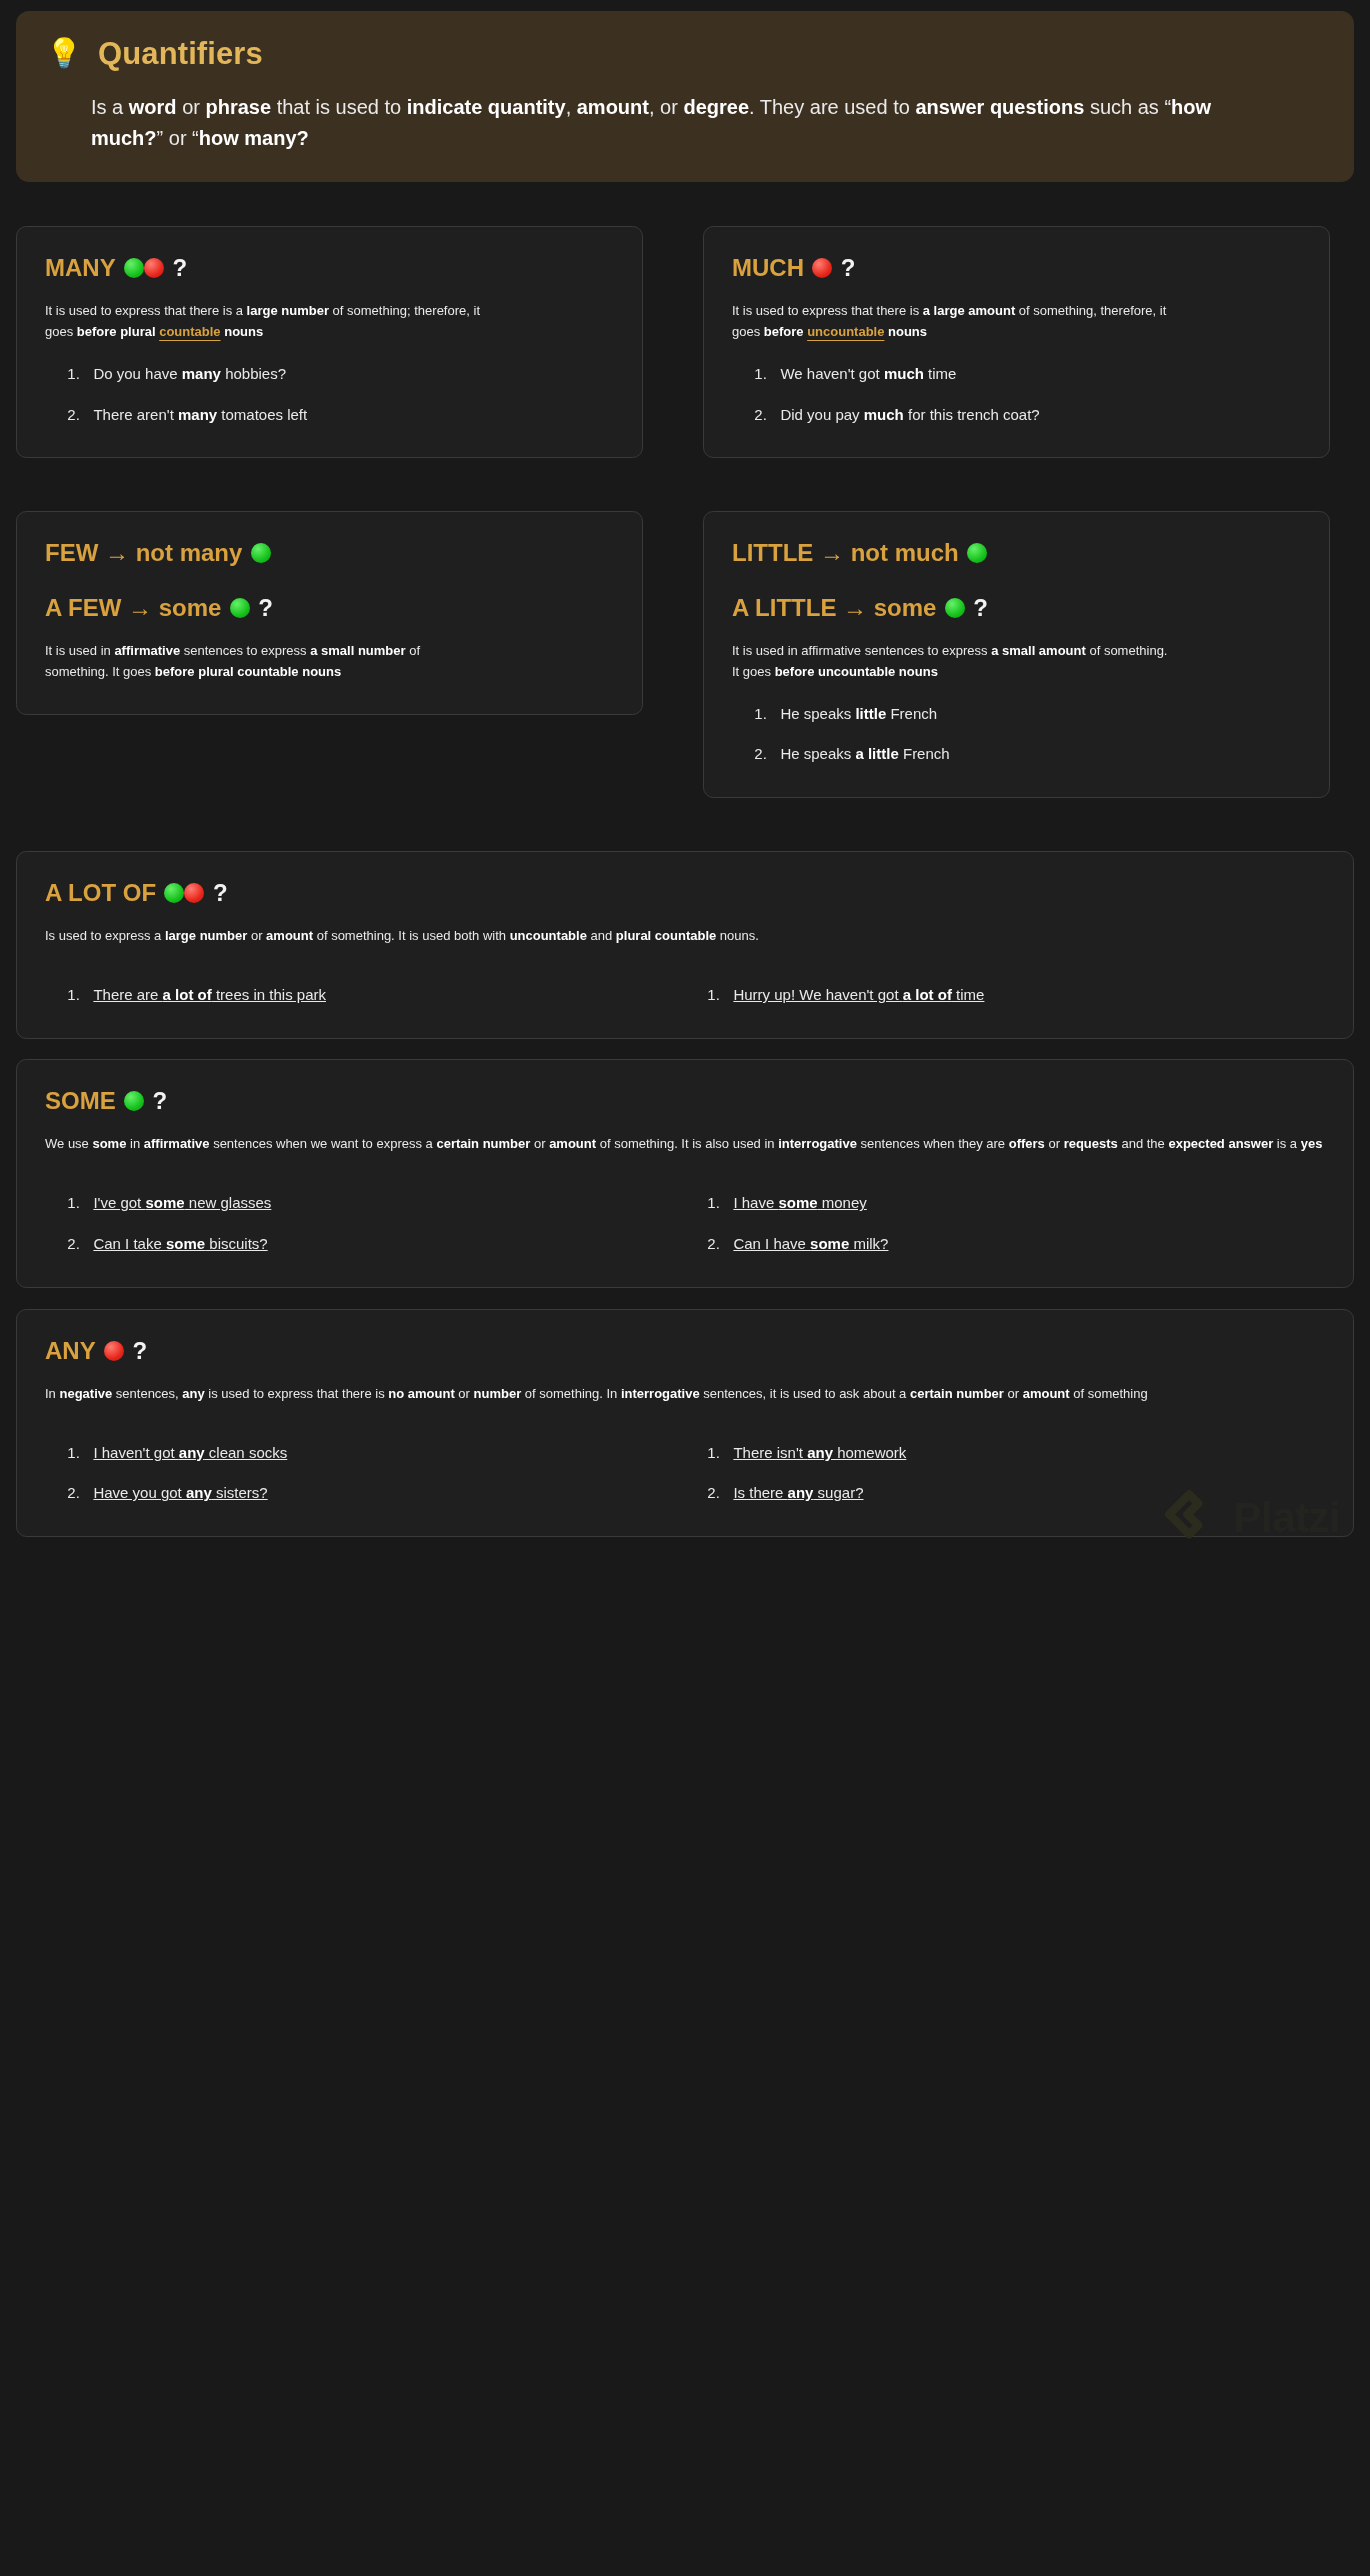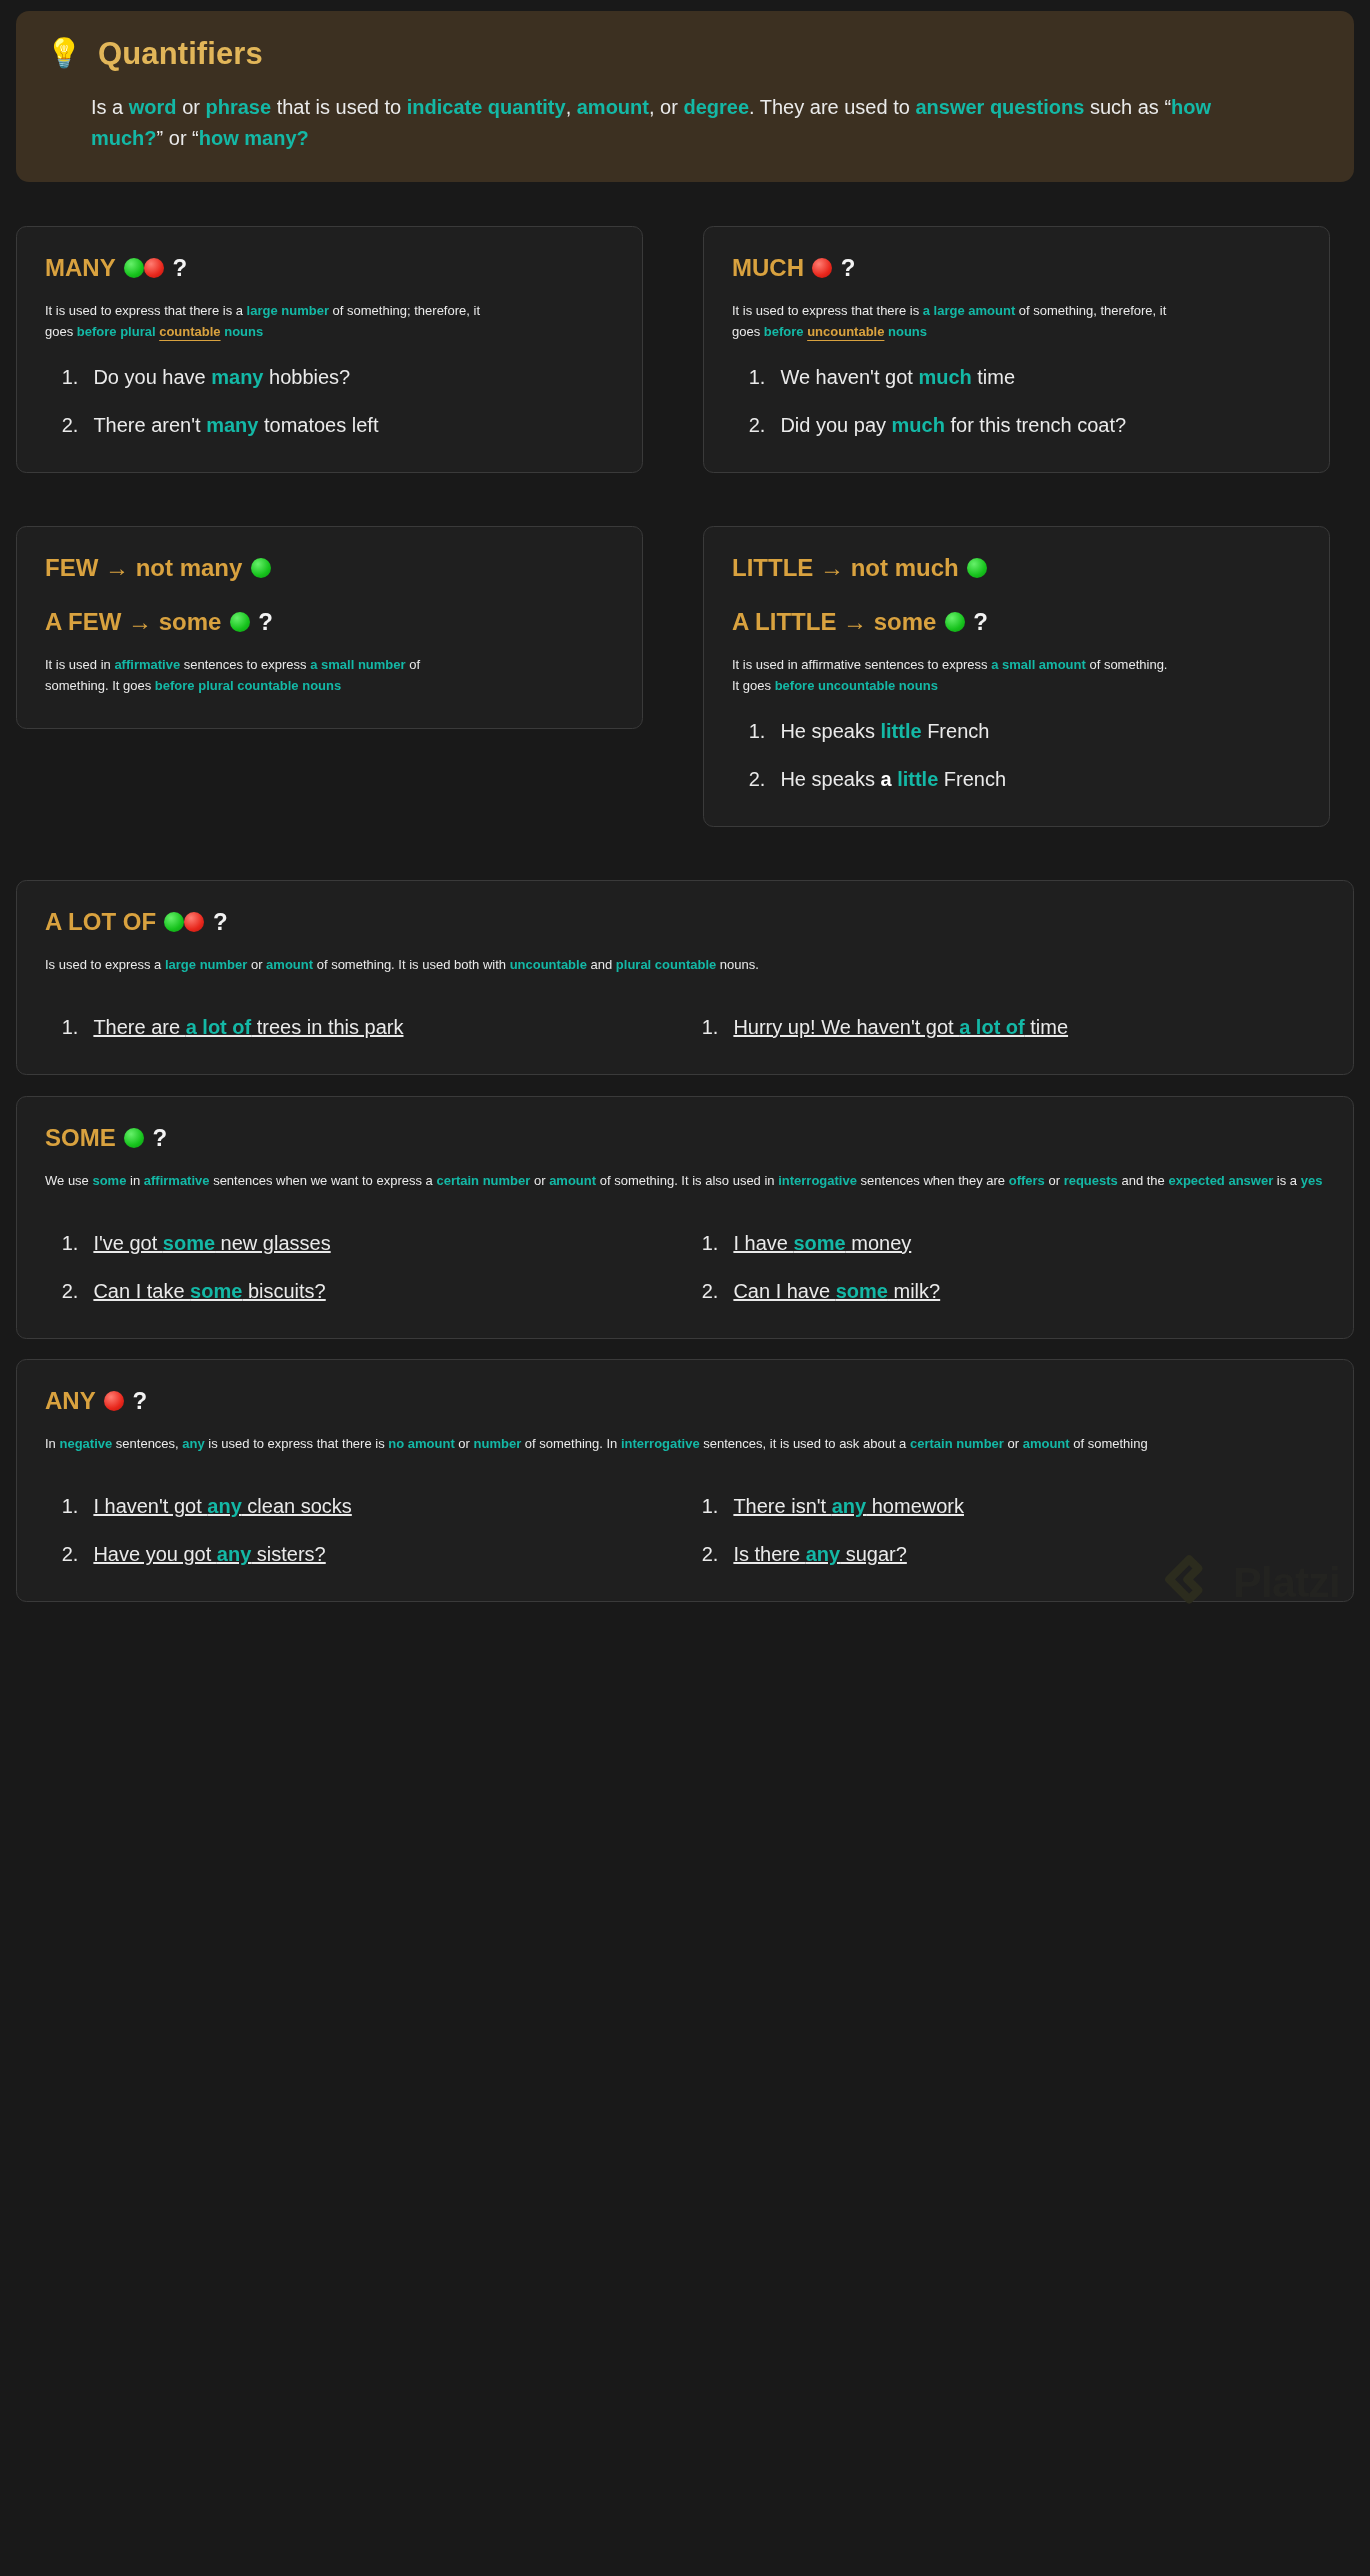--- a/index.html
+++ b/index.html
@@ -82,29 +82,29 @@
   .dot.red   { background: radial-gradient(circle at 35% 30%, #ff7d72, #e8271c 60%, #b5130c); }
 
   .card-body {
     font-size: 13px;
     line-height: 1.62;
     color: #eaeaea;
   }
   .card-body.narrow { max-width: 441px; }
 
   
-  .hl { color: #14b8a6; font-weight: bold; }
+  .hl { color: #ffffff; font-weight: bold; }
   .hl-u { color: #d9a23f; font-weight: bold; text-decoration: underline; text-underline-offset: 3.8px; }
   .wb { color: #ffffff; font-weight: bold; }
 
   
   ol.examples {
     margin: 20.6px 0 0 0;
     padding-left: 39px;
-    font-size: 20px;
+    font-size: 15px;
     line-height: 1.45;
     color: #eaeaea;
   }
   ol.examples li { margin-bottom: 19px; padding-left: 9.4px; }
   ol.examples li:last-child { margin-bottom: 0; }
 
   .ex-cols {
     display: flex;
     gap: 0;
     margin-top: 38px;

